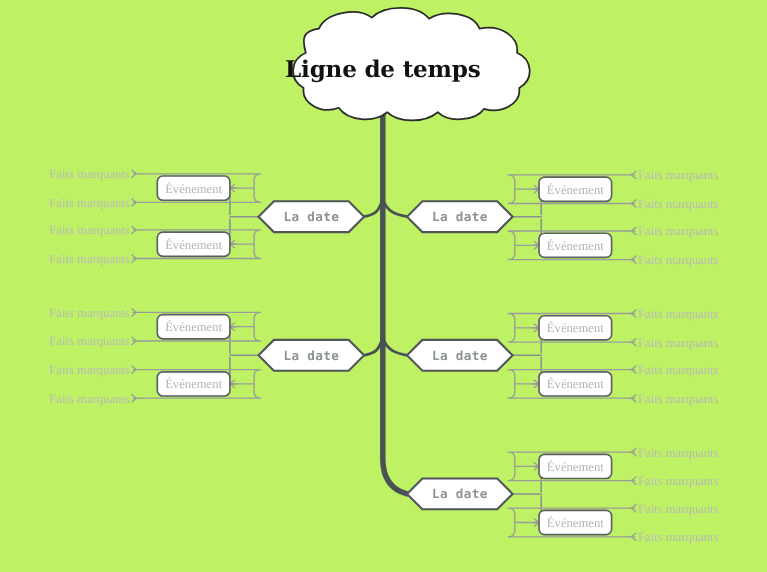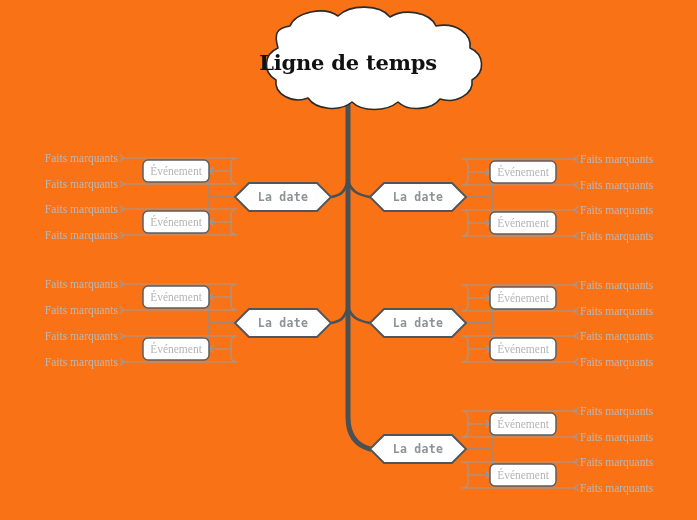--- a/index.html
+++ b/index.html
@@ -4,21 +4,21 @@
 <style>
   html, body {
     margin: 0;
     padding: 0;
     background: #ffffff;
   }
   #canvas-root {
     position: relative;
     width: 697px;
     height: 520px;
-    background: #f97316;
+    background: #bef264;
     overflow: hidden;
     font-family: "Liberation Serif", serif;
   }
   svg#mindmap {
     position: absolute;
     top: 0;
     left: 0;
     width: 697px;
     height: 520px;
     display: block;

